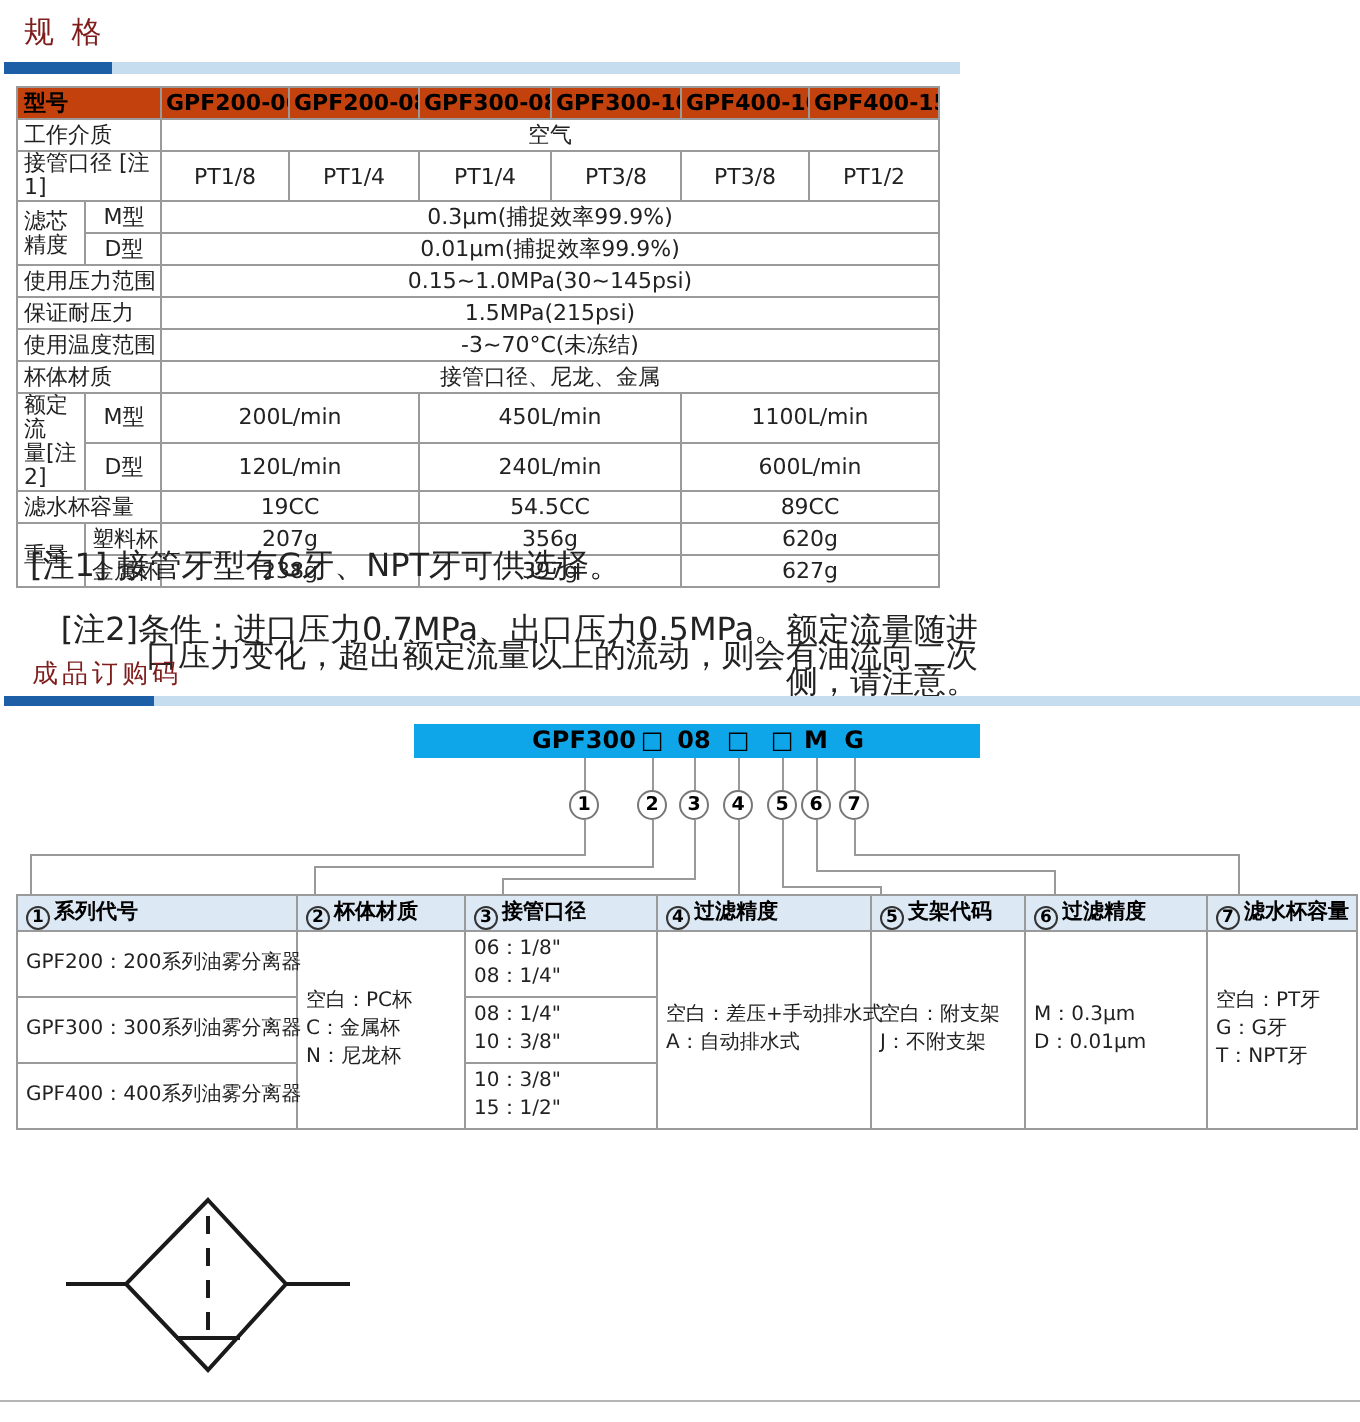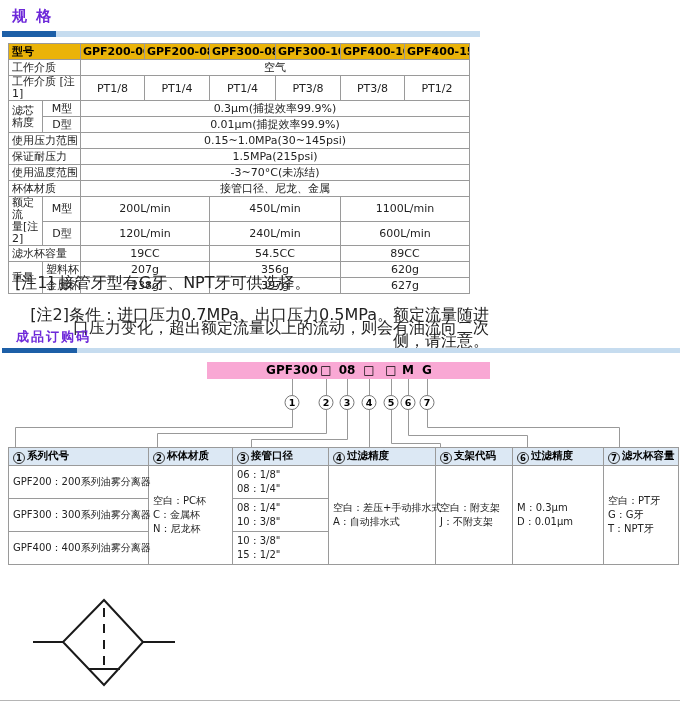--- a/index.html
+++ b/index.html
@@ -1,44 +1,44 @@
 <!DOCTYPE html>
 <html><head>
 <meta charset="utf-8">
 <style>
   html,body{margin:0;padding:0;background:#fff;}
   #page{position:relative;width:680px;height:711px;background:#fff;overflow:hidden;
         font-family:"DejaVu Sans","Liberation Sans",sans-serif;color:#1a1a1a;}
   .abs{position:absolute;}
 
   
-  .sec-title{font-weight:bold;color:#6d28d9;letter-spacing:2px;}
+  .sec-title{font-weight:normal;color:#7f1d1d;letter-spacing:2px;}
   .t1{left:12px;top:7px;font-size:15px;}
   .t2{left:16px;top:328px;font-size:13px;}
   .bar-dark{background:#1d5fa7;height:6px;}
   .bar-light{background:#c6dcef;height:6px;}
   .bar2-dark{background:#1d5fa7;height:5px;}
   .bar2-light{background:#c6dcef;height:5px;}
 
   
   table{border-collapse:collapse;table-layout:fixed;}
   #spec{left:8px;top:43px;width:461px;font-size:11px;}
   #spec td{border:1px solid #9a9a9a;height:15px;padding:0 2px;text-align:center;
            overflow:hidden;white-space:nowrap;color:#222;}
   #spec td.lbl{text-align:left;padding-left:3px;white-space:pre-line;line-height:12px;}
   #spec td.sub{text-align:center;padding-left:3px;}
-  #spec tr.hd td{background:#eab308;font-weight:bold;color:#000;}
+  #spec tr.hd td{background:#c2410c;font-weight:bold;color:#000;}
   #spec tr.hd td.lbl{white-space:nowrap;}
 
   
   #notes{left:15px;top:276px;width:474px;font-size:16px;line-height:13px;color:#222;}
   #notes .n2{padding-left:28px;text-indent:-28px;margin-top:19px;text-align:right;}
 
   
-  #codebar{left:207px;top:362px;width:283px;height:17px;background:#f9a8d4;}
+  #codebar{left:207px;top:362px;width:283px;height:17px;background:#0ea5e9;}
   #codebar span{position:absolute;top:0;line-height:17px;font-size:12px;font-weight:bold;
                 transform:translateX(-50%);color:#000;}
 
   
   .circ{position:absolute;top:395px;width:15px;height:15px;border:1px solid #777;
         border-radius:50%;background:#fff;box-sizing:border-box;text-align:center;
         line-height:13px;font-size:9.5px;font-weight:bold;transform:translateX(-50%);
         z-index:3;color:#000;}
 
   svg.overlay{position:absolute;left:0;top:0;pointer-events:none;z-index:2;}
@@ -84,21 +84,21 @@
       <td>GPF300-08</td>
       <td>GPF300-10</td>
       <td>GPF400-10</td>
       <td>GPF400-15</td>
     </tr>
     <tr>
       <td colspan="2" class="lbl">工作介质</td>
       <td colspan="6">空气</td>
     </tr>
     <tr>
-      <td colspan="2" class="lbl">工作介质 [注1]</td>
+      <td colspan="2" class="lbl">接管口径 [注1]</td>
       <td>PT1/8</td>
       <td>PT1/4</td>
       <td>PT1/4</td>
       <td>PT3/8</td>
       <td>PT3/8</td>
       <td>PT1/2</td>
     </tr>
     <tr>
       <td rowspan="2" class="lbl">滤芯
 精度</td>

